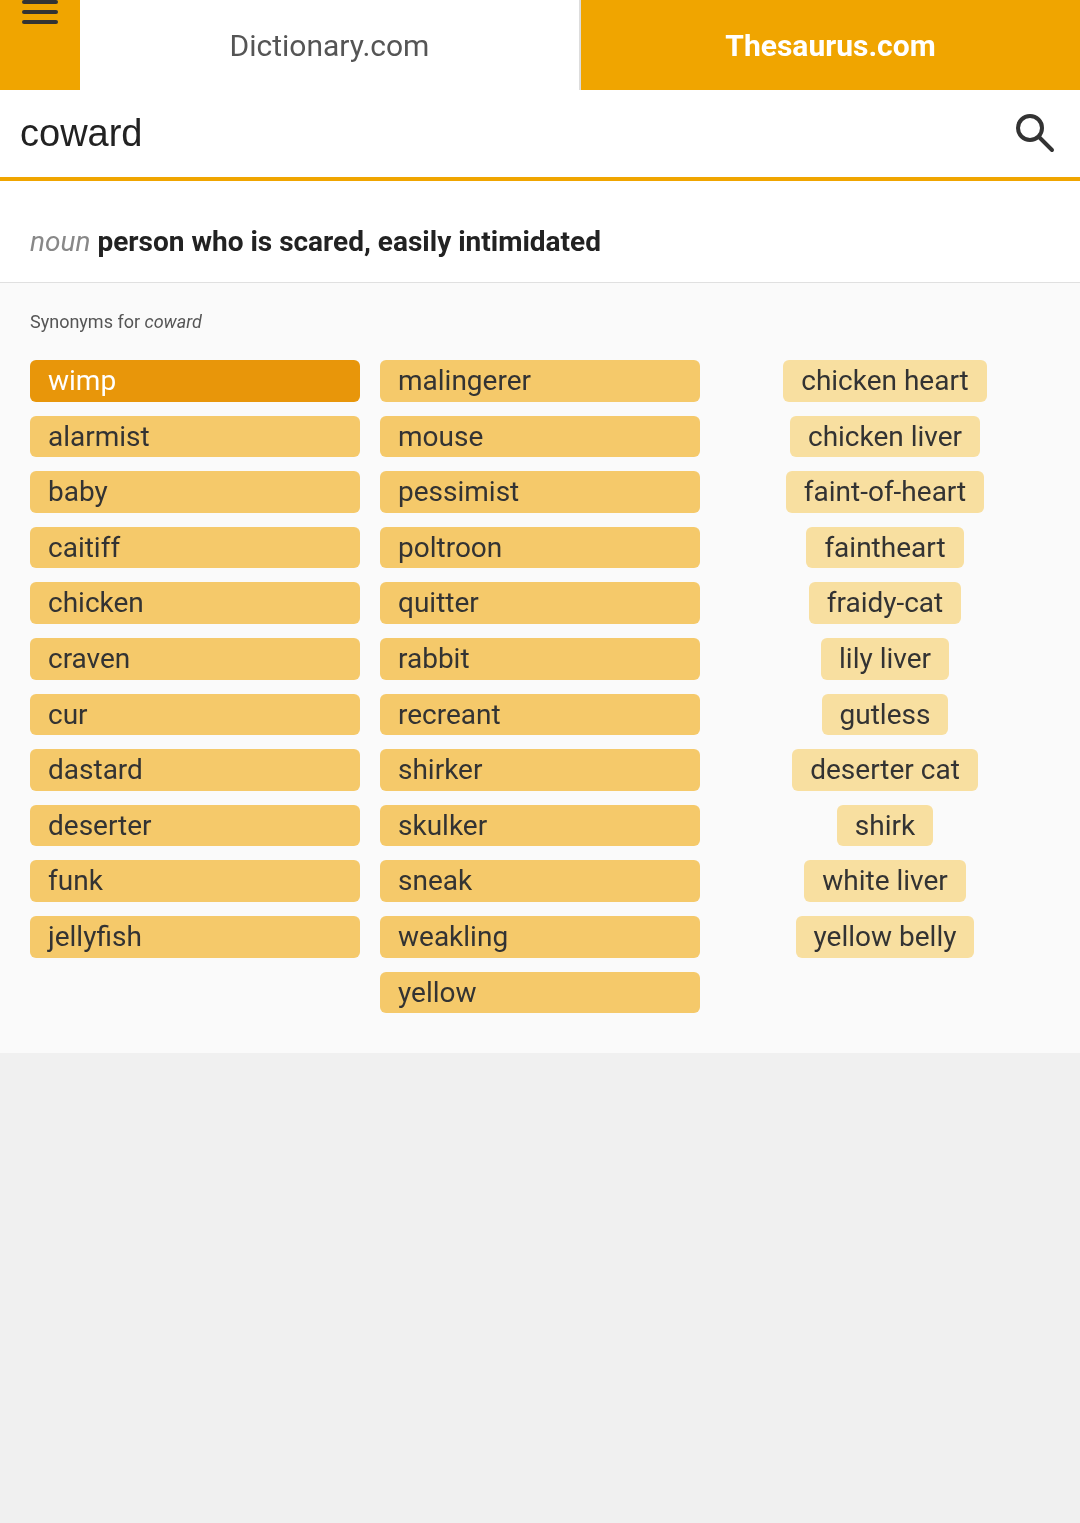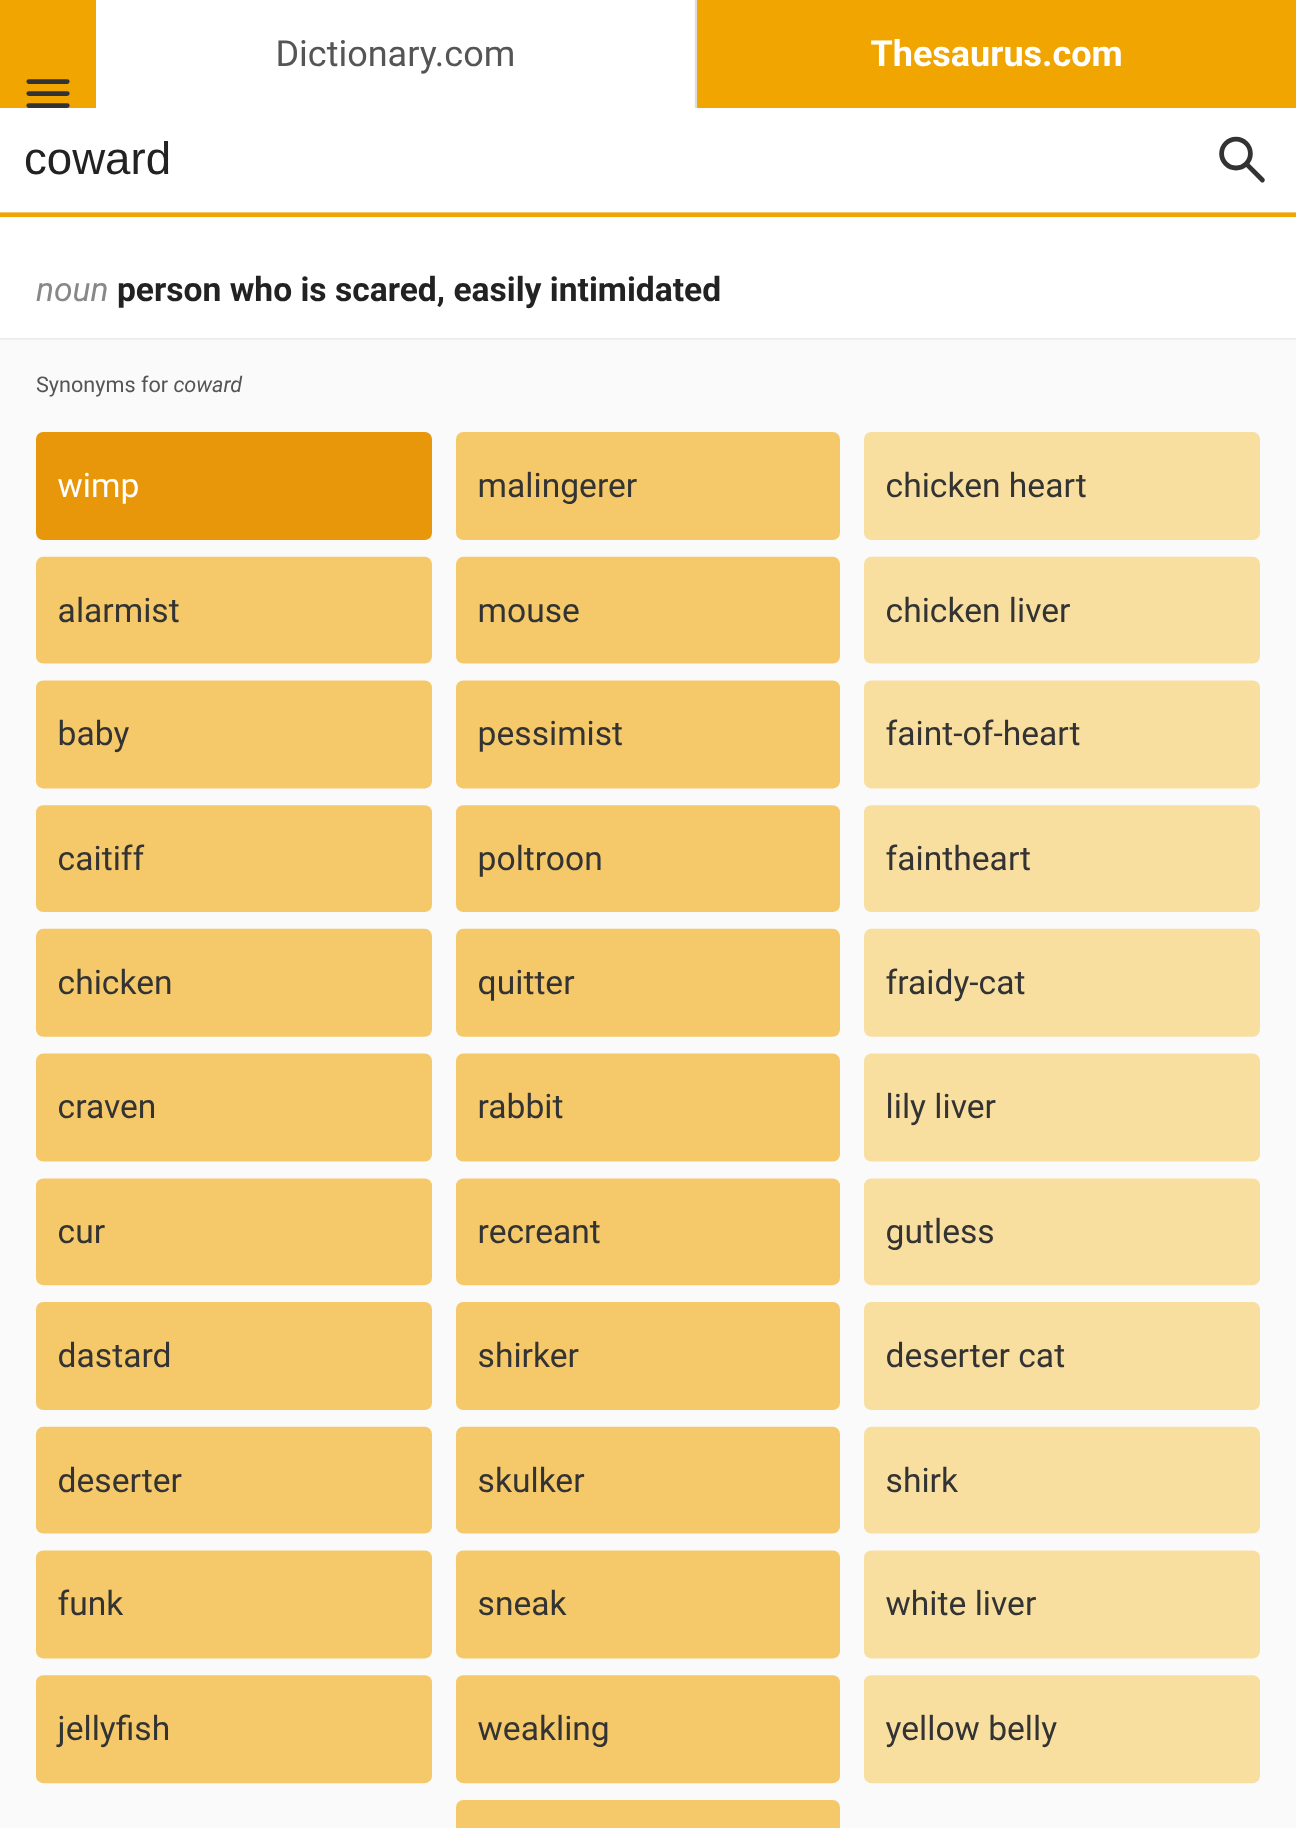--- a/index.html
+++ b/index.html
@@ -7,21 +7,21 @@
     body {
       font-family: -apple-system, BlinkMacSystemFont, 'Segoe UI', Roboto, Arial, sans-serif;
       background: #f0f0f0;
       width: 1080px;
       min-height: 1523px;
     }
 
     
     .header {
       display: flex;
-      align-items: flex-end;
+      align-items: flex-start;
       background: #f0a500;
       height: 90px;
     }
     .menu-icon-wrap {
       width: 80px;
       display: flex;
       align-items: center;
       justify-content: center;
       flex-shrink: 0;
     }
@@ -128,25 +128,25 @@
       align-items: start;
     }
 
     .col {
       display: flex;
       flex-direction: column;
       gap: 14px;
       padding: 0 10px;
     }
     .col:first-child { padding-left: 0; }
-    .col:last-child { padding-right: 0; }
+    .col:last-child { padding-right: 0; align-items: center; }
 
     .tag {
       display: inline-block;
-      padding: 28px 18px;
+      padding: 4px 18px;
       border-radius: 6px;
       font-size: 28px;
       cursor: pointer;
       line-height: 1.2;
     }
     .tag-primary {
       background: #e8960a;
       color: #fff;
     }
     .tag-secondary {

